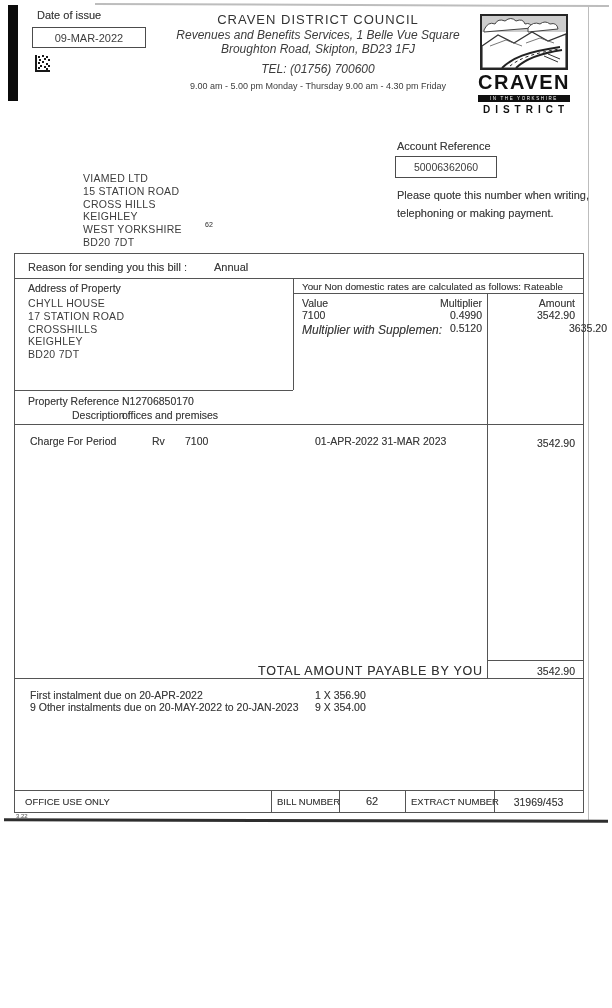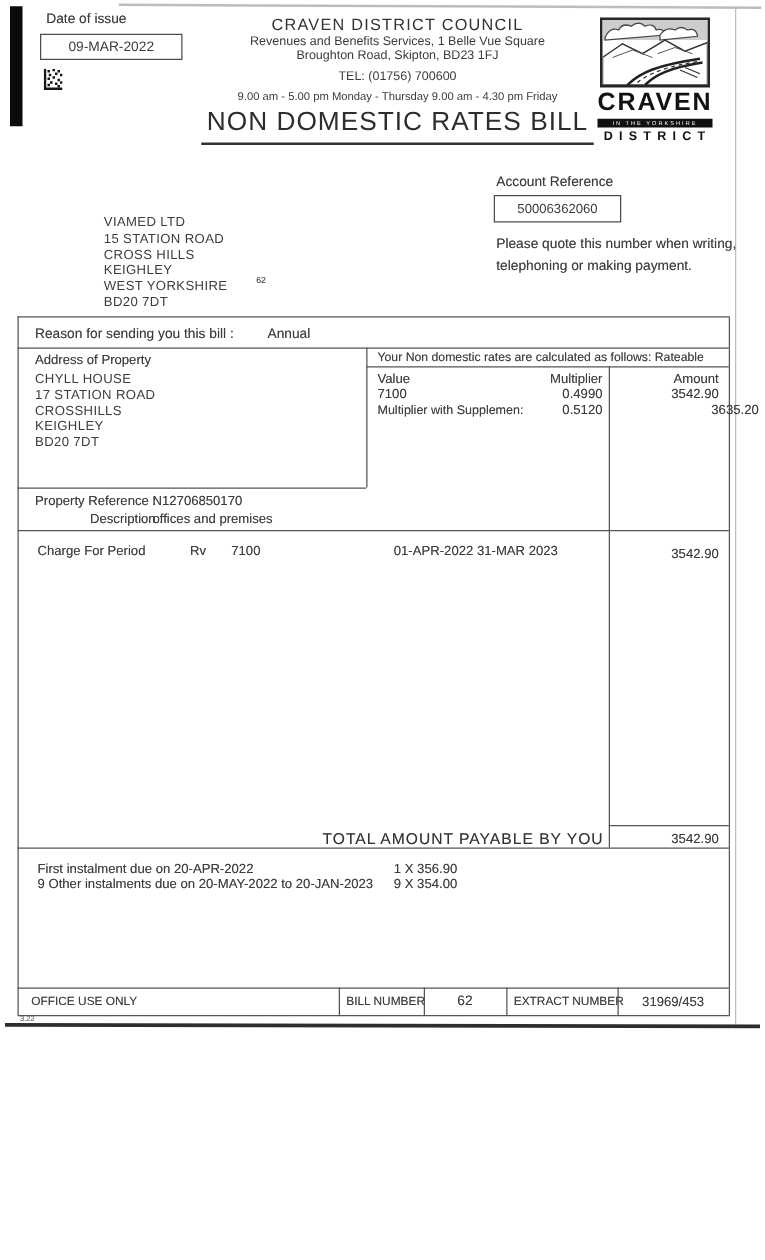--- a/index.html
+++ b/index.html
@@ -5,21 +5,21 @@
   html,body{margin:0;padding:0;background:#ffffff;}
   #canvas{position:relative;width:612px;height:1008px;background:#ffffff;overflow:hidden;
           font-family:"Liberation Sans", sans-serif;color:#3c3c3c;}
   .abs{position:absolute;}
   .hline{position:absolute;height:1px;background:#555;}
   .vline{position:absolute;width:1px;background:#555;}
   .box{position:absolute;border:1.5px solid #4c4c4c;box-sizing:border-box;
        display:flex;align-items:center;justify-content:center;}
   .t{position:absolute;white-space:nowrap;text-shadow:0 0 0.4px rgba(40,40,40,.45);}
   .s9{font-size:9px;} .s95{font-size:9.5px;}
-  .s105{font-size:10.5px;} .s11{font-size:11px;} .s85{font-size:10px;}
+  .s105{font-size:10.5px;} .s11{font-size:11px;} .s85{font-size:12px;font-style:italic;}
   .right{text-align:right;}
   .addr{line-height:12.8px;font-size:10.5px;letter-spacing:.3px;}
   #title{font-size:21px;letter-spacing:.8px;color:#2d2d2d;border-bottom:2px solid #333;
          padding:0 4px 4px 4px;display:inline-block;}
   .hdrcenter{position:absolute;left:130px;top:12px;width:376px;text-align:center;}
   .logo{position:absolute;left:476px;top:14px;width:96px;text-align:center;}
   .logoframe{border:2px solid #262626;width:88px;height:56px;margin:0 auto;box-sizing:border-box;background:#fff;}
   .logoname{font-weight:bold;font-size:20px;letter-spacing:1.5px;color:#111;margin-top:1px;}
   .logobar{background:#101010;color:#fff;font-size:4.5px;letter-spacing:1.6px;height:7px;
            line-height:7px;margin:1px 2px 0 2px;}
@@ -61,21 +61,20 @@
     <rect x="3" y="12" width="2" height="2" fill="#181818"></rect>
       <rect x="11" y="13" width="2" height="2" fill="#181818"></rect>
   </svg>
 
   <div class="hdrcenter">
     <div style="font-size:13px;letter-spacing:1px;color:#333;">CRAVEN DISTRICT COUNCIL</div>
     <div class="s85" style="margin-top:1px;">Revenues and Benefits Services, 1 Belle Vue Square</div>
     <div class="s85">Broughton Road, Skipton, BD23 1FJ</div>
     <div class="s85" style="margin-top:6px;">TEL: (01756) 700600</div>
     <div class="s9" style="margin-top:5px;">9.00 am - 5.00 pm Monday - Thursday 9.00 am - 4.30 pm Friday</div>
-    <div style="margin-top:4px;"><span id="title">NON DOMESTIC RATES BILL</span></div>
   </div>
 
   <div class="logo">
     <div class="logoframe">
       <svg width="84" height="52" viewBox="0 0 84 52">
         <rect x="0" y="0" width="84" height="16" fill="#cdcdcd"></rect>
         <path d="M2 14 q4 -9 11 -6 q3 -6 10 -3 q6 -5 11 0 q7 -3 9 3 q6 -2 7 4 l-48 4 z" fill="#fff" stroke="#444" stroke-width="1"></path>
         <path d="M46 12 q5 -7 12 -4 q5 -4 10 0 q7 -2 8 5 l-30 3 z" fill="#fff" stroke="#444" stroke-width="1"></path>
         <path d="M0 30 L16 19 L32 27 L50 16 L66 25 L84 18 L84 52 L0 52 Z" fill="#fff" stroke="#333" stroke-width="1.2"></path>
         <path d="M8 30 L24 24 L40 30" fill="none" stroke="#555" stroke-width="0.8"></path>

